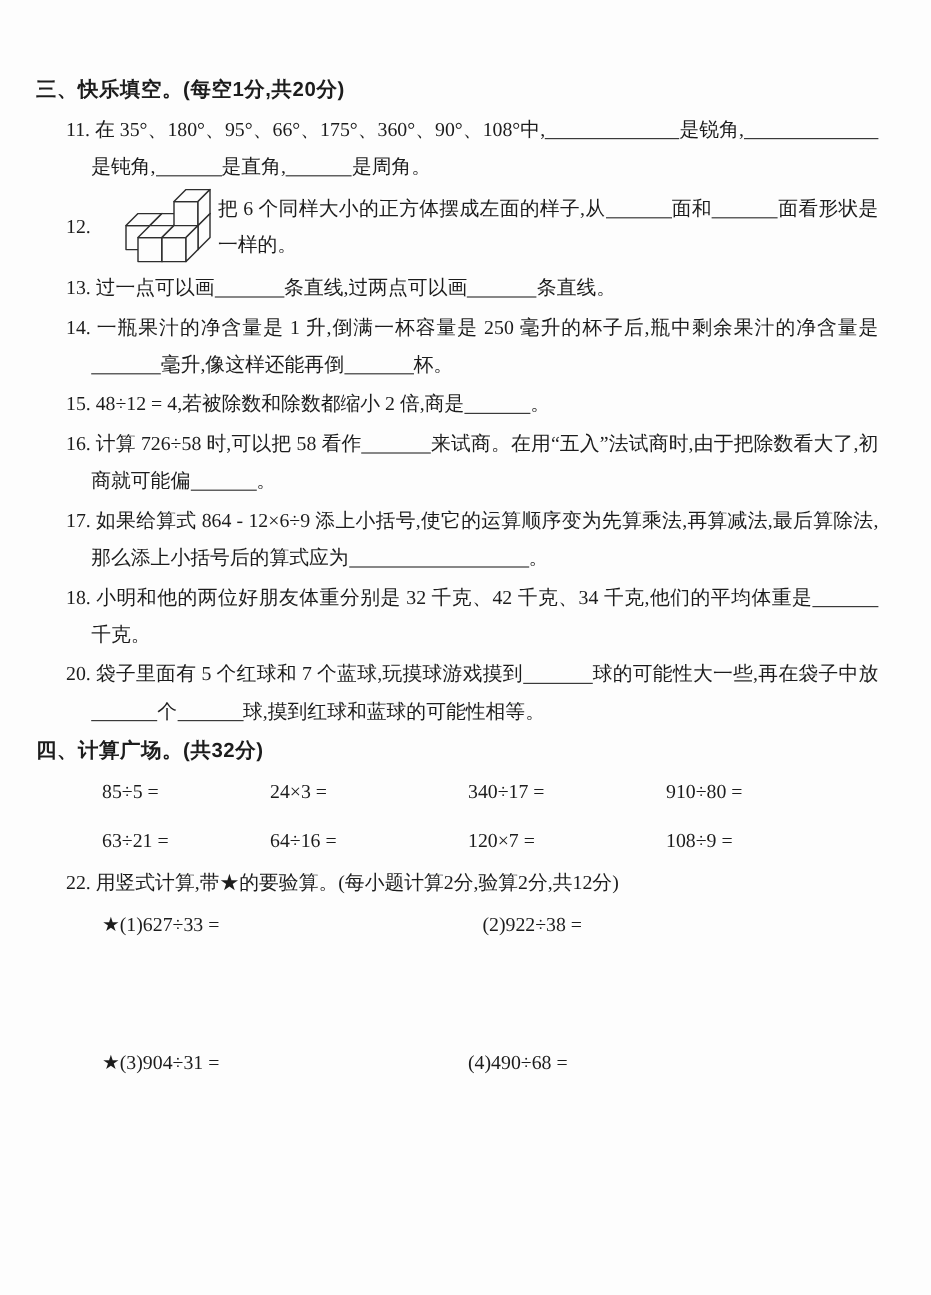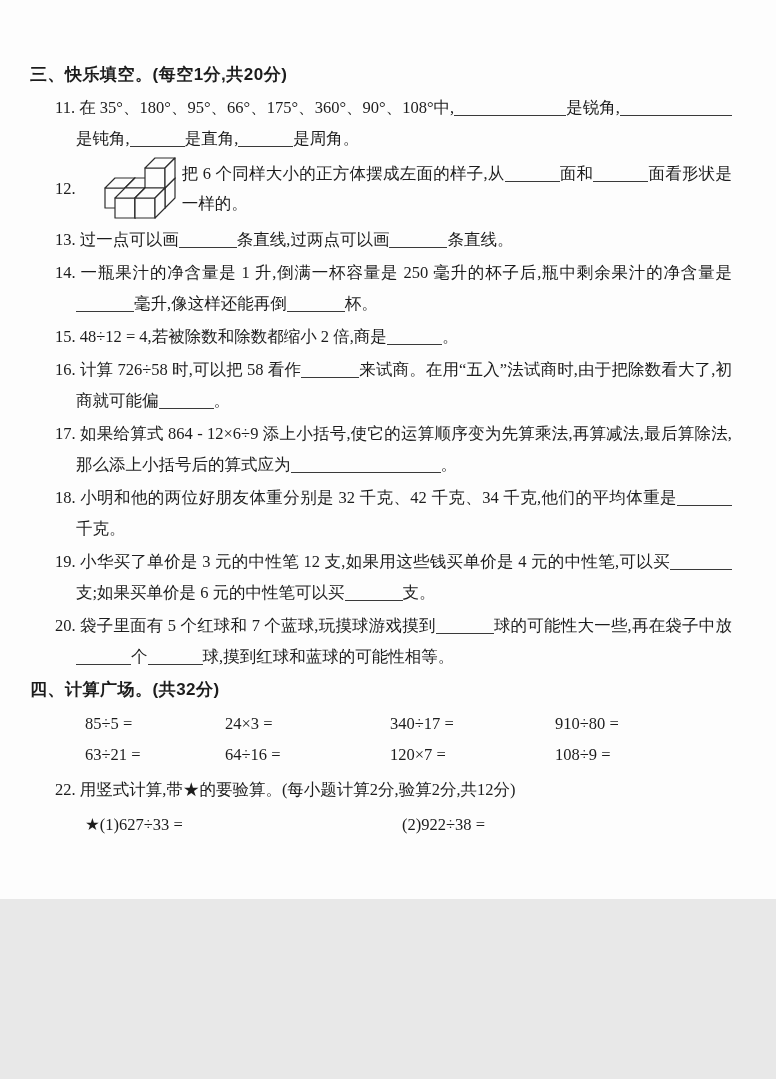--- a/index.html
+++ b/index.html
@@ -4,21 +4,21 @@
 <style>
   :root{
     --bg:#fdfdfd;
     --ink:#1c1c1c;
     --line:#3a3a3a;
   }
   html,body{margin:0;padding:0;}
   body{background:#e8e8e8;}
   .page{
     position:relative;
-    width:776px;height:899px;
+    width:776px;height:1079px;
     margin:0 auto;
     background:var(--bg);
     color:var(--ink);
     font-family:"Liberation Serif","DejaVu Serif",serif;
     font-size:16.5px;
     box-sizing:border-box;
     padding:62px 44px 0 30px;
     overflow:hidden;
   }
   .sec-heading{
@@ -52,21 +52,21 @@
   .q-fig .qnum{flex:0 0 auto;align-self:center;margin-right:17px;}
   .q-fig .figure{flex:0 0 auto;margin-right:3px;}
   .q-fig .qtext{flex:1 1 auto;text-align:justify;}
   .figure svg{display:block;}
   .figure polygon,.figure rect{fill:#fdfdfd;stroke:#2e2e2e;stroke-width:1.2;stroke-linejoin:round;}
   
   .oral-grid{
     display:grid;
     grid-template-columns:140px 165px 165px auto;
     margin:6px 0 4px 55px;
-    row-gap:1px;
+    row-gap:11px;
     line-height:30px;
   }
   .vert-row{
     display:grid;
     grid-template-columns:305px auto;
     margin-left:55px;
     line-height:30px;
   }
   .vert-row.first{margin-top:5px;gap:12px;}
   .vert-row.second{margin-top:85px;}
@@ -113,21 +113,20 @@
     </span>
     <span class="qtext">把 6 个同样大小的正方体摆成左面的样子,从<span class="blank" style="width: 55px;"></span>面和<span class="blank" style="width: 55px;"></span>面看形状是一样的。</span>
   </div>
 
   <div class="q">13. 过一点可以画<span class="blank" style="width: 58px;"></span>条直线,过两点可以画<span class="blank" style="width: 58px;"></span>条直线。</div>
   <div class="q">14. 一瓶果汁的净含量是 1 升,倒满一杯容量是 250 毫升的杯子后,瓶中剩余果汁的净含量是<span class="blank" style="width: 58px;"></span>毫升,像这样还能再倒<span class="blank" style="width: 58px;"></span>杯。</div>
   <div class="q">15. 48÷12 = 4,若被除数和除数都缩小 2 倍,商是<span class="blank" style="width: 55px;"></span>。</div>
   <div class="q">16. 计算 726÷58 时,可以把 58 看作<span class="blank" style="width: 58px;"></span>来试商。在用“五入”法试商时,由于把除数看大了,初商就可能偏<span class="blank" style="width: 55px;"></span>。</div>
   <div class="q">17. 如果给算式 864 - 12×6÷9 添上小括号,使它的运算顺序变为先算乘法,再算减法,最后算除法,那么添上小括号后的算式应为<span class="blank" style="width: 150px;"></span>。</div>
   <div class="q">18. 小明和他的两位好朋友体重分别是 32 千克、42 千克、34 千克,他们的平均体重是<span class="blank" style="width: 55px;"></span>千克。</div>
-  <div class="q">19. 小华买了单价是 3 元的中性笔 12 支,如果用这些钱买单价是 4 元的中性笔,可以买<span class="blank" style="width: 62px;"></span>支;如果买单价是 6 元的中性笔可以买<span class="blank" style="width: 58px;"></span>支。</div>
   <div class="q">20. 袋子里面有 5 个红球和 7 个蓝球,玩摸球游戏摸到<span class="blank" style="width: 58px;"></span>球的可能性大一些,再在袋子中放<span class="blank" style="width: 55px;"></span>个<span class="blank" style="width: 55px;"></span>球,摸到红球和蓝球的可能性相等。</div>
 
   <div class="spacer-sm"></div>
   <div class="sec-heading"><span>四、计算广场。</span><span>(共32分)</span></div>
 
 
   <div class="oral-grid">
     <span>85÷5 =</span>
     <span>24×3 =</span>
     <span>340÷17 =</span>

